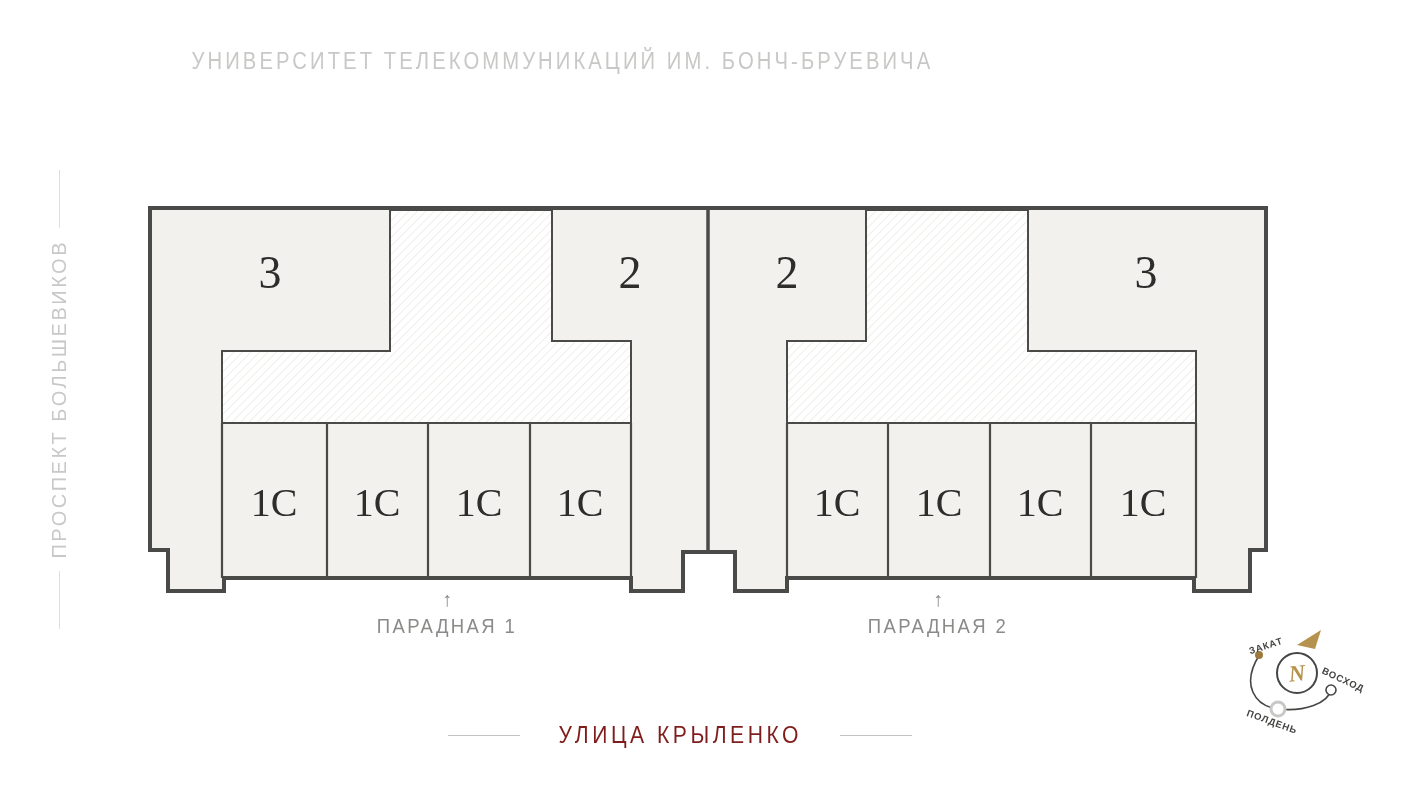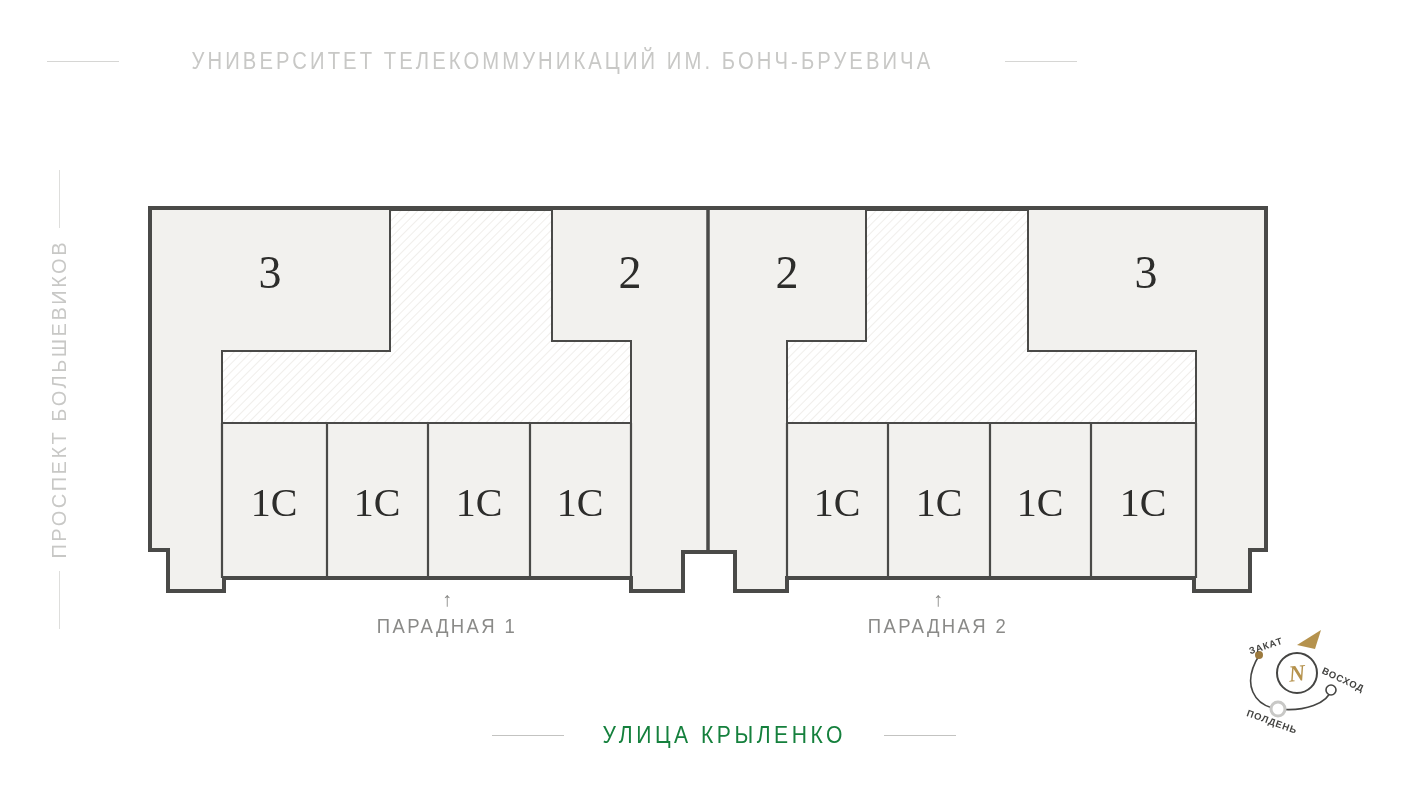--- a/index.html
+++ b/index.html
@@ -1,22 +1,22 @@
 <!DOCTYPE html>
 <html><head>
 <meta charset="utf-8">
 <style>
   html,body{margin:0;padding:0;background:#fff;}
   .stage{position:relative;width:1416px;height:796px;background:#ffffff;overflow:hidden;
          font-family:"Liberation Sans",sans-serif;}
   .street{position:absolute;display:flex;align-items:center;justify-content:center;gap:22px;}
   .rule{height:1px;width:72px;background:#d6d6d4;}
-  .street-top{left:0;width:1124px;top:47px;height:28px;color:#c8c8c6;}
+  .street-top{left:0;width:1124px;top:47px;height:28px;color:#c8c8c6;flex-direction:column;}
   .street-top .street-text{font-size:23px;letter-spacing:3.5px;}
-  .street-bottom{left:0;width:1360px;top:721px;height:28px;color:#15803d;padding-left:44px;}
+  .street-bottom{left:0;width:1360px;top:721px;height:28px;color:#7f1d1d;}
   .street-bottom .street-text{font-size:24px;letter-spacing:4px;}
   .street-bottom .rule{background:#c3c3c1;}
   .street-text{display:inline-block;transform:scaleX(.88);white-space:nowrap;font-weight:400;}
   .street-left{position:absolute;left:44px;top:170px;width:30px;display:flex;flex-direction:column;
                align-items:center;gap:12px;color:#c8c8c6;}
   .vrule{width:1px;height:58px;background:#dededc;}
   .street-text-v{writing-mode:vertical-rl;transform:rotate(180deg);font-size:20px;
                  letter-spacing:2.5px;white-space:nowrap;}
   svg{position:absolute;left:0;top:0;}
   .apt-num{font-family:"Liberation Serif",serif;font-size:46px;fill:#2d2d2b;text-anchor:middle;}

